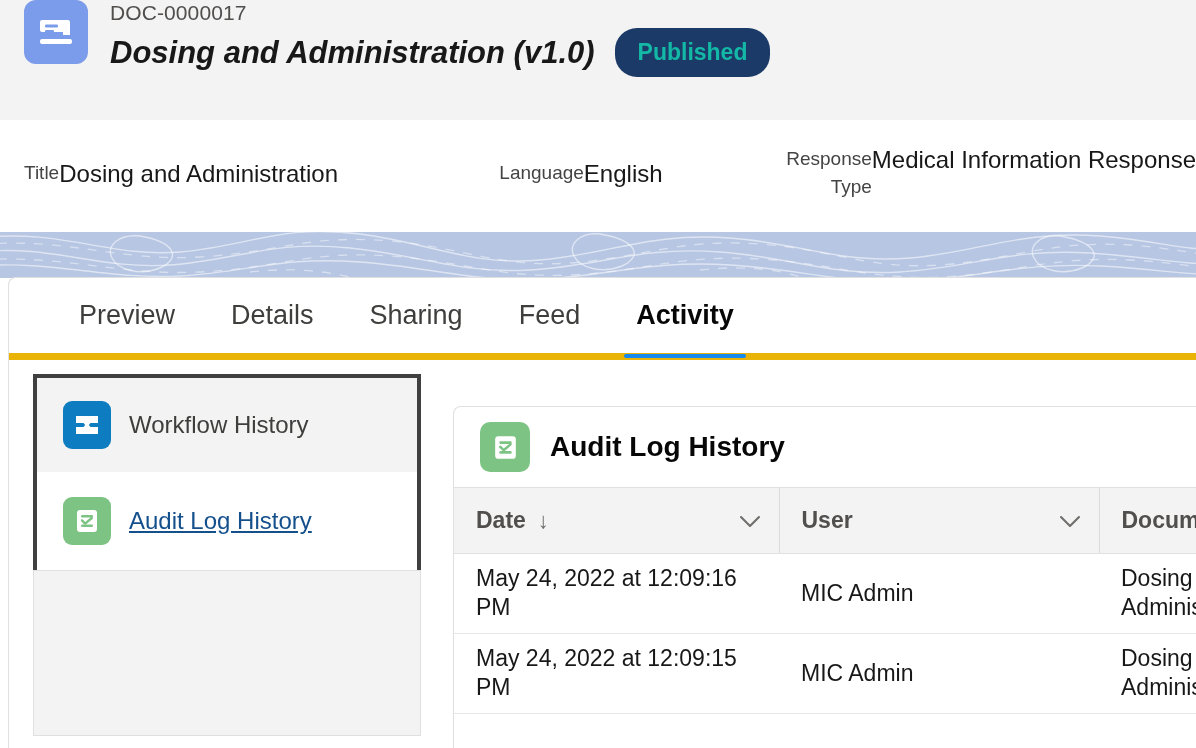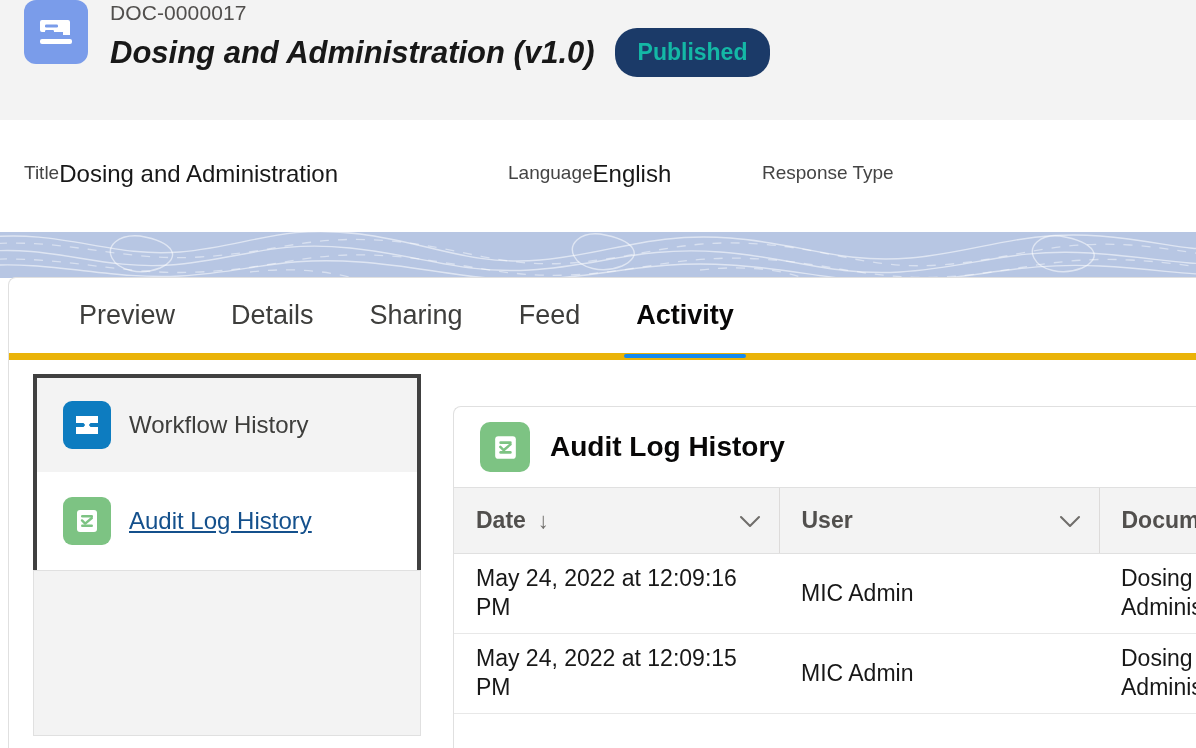--- a/index.html
+++ b/index.html
@@ -208,20 +208,21 @@
     <div class="meta-field f1">
       <span class="meta-label">Title</span>
       <span class="meta-value">Dosing and Administration</span>
     </div>
     <div class="meta-field f2">
       <span class="meta-label">Language</span>
       <span class="meta-value">English</span>
     </div>
     <div class="meta-field f3">
       <span class="meta-label">Response Type</span>
+      <span class="meta-value">Medical Information Response</span>
     </div>
   </div>
 
   <div class="banner">
     <svg viewBox="0 0 1196 46" preserveAspectRatio="none" aria-hidden="true">
       <g fill="none" stroke="#ffffff" stroke-opacity="0.55" stroke-width="1.4">
         <path d="M-20,6 C60,-4 110,26 180,20 C250,14 280,-8 360,2 C430,11 470,34 540,28 C610,22 650,0 730,6 C800,11 840,32 910,26 C980,20 1020,-2 1100,4 C1160,9 1190,20 1216,16"></path>
         <path d="M-20,20 C50,12 100,38 170,33 C240,28 270,8 350,16 C420,23 460,42 530,38 C600,34 640,14 720,20 C790,25 830,44 900,40 C970,36 1010,16 1090,21 C1150,25 1190,34 1216,31"></path>
         <path d="M-20,34 C50,28 110,48 180,44 C250,40 280,24 360,30 C430,35 470,50 540,47 C610,44 650,28 730,33 C800,37 840,52 910,49 C980,46 1020,30 1100,34 C1160,37 1190,44 1216,42"></path>
         <path d="M140,4 C175,10 182,26 160,36 C140,44 118,38 112,26 C106,14 118,2 140,4 Z"></path>

